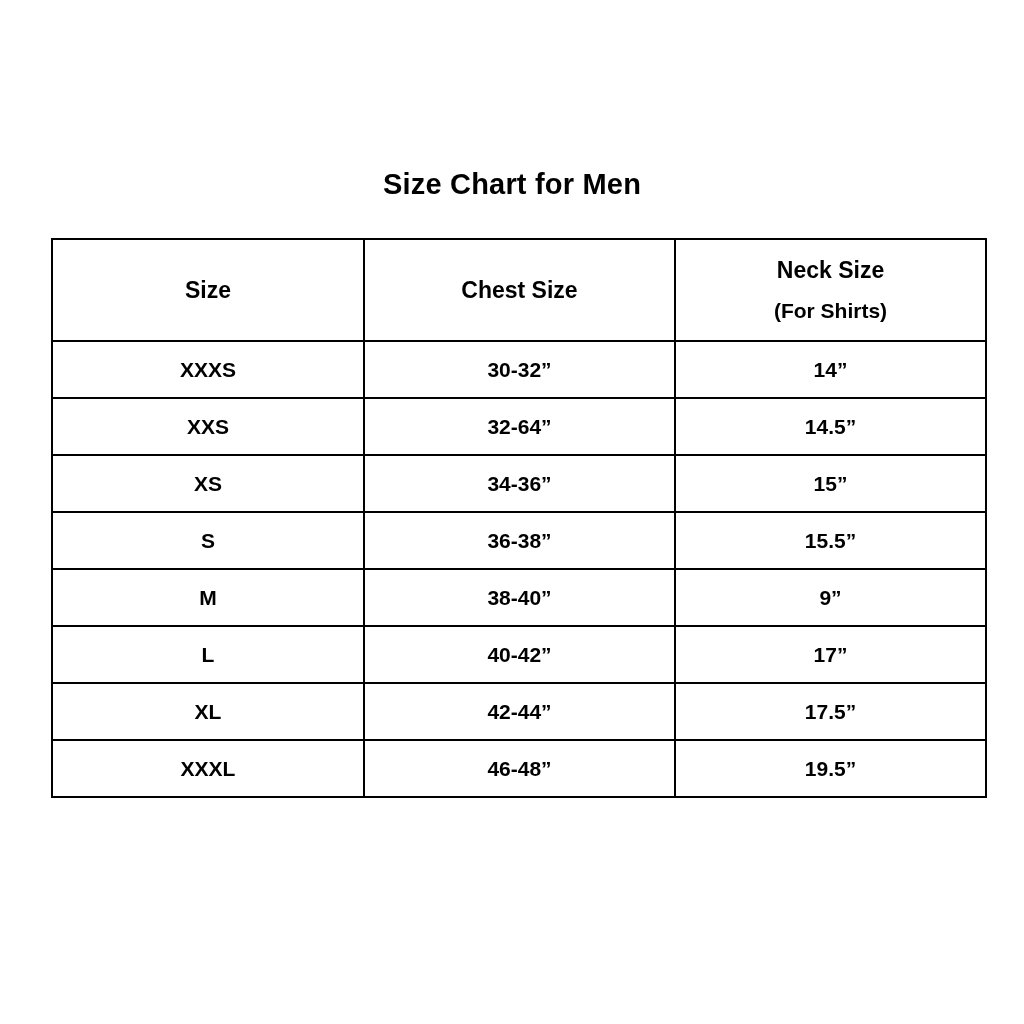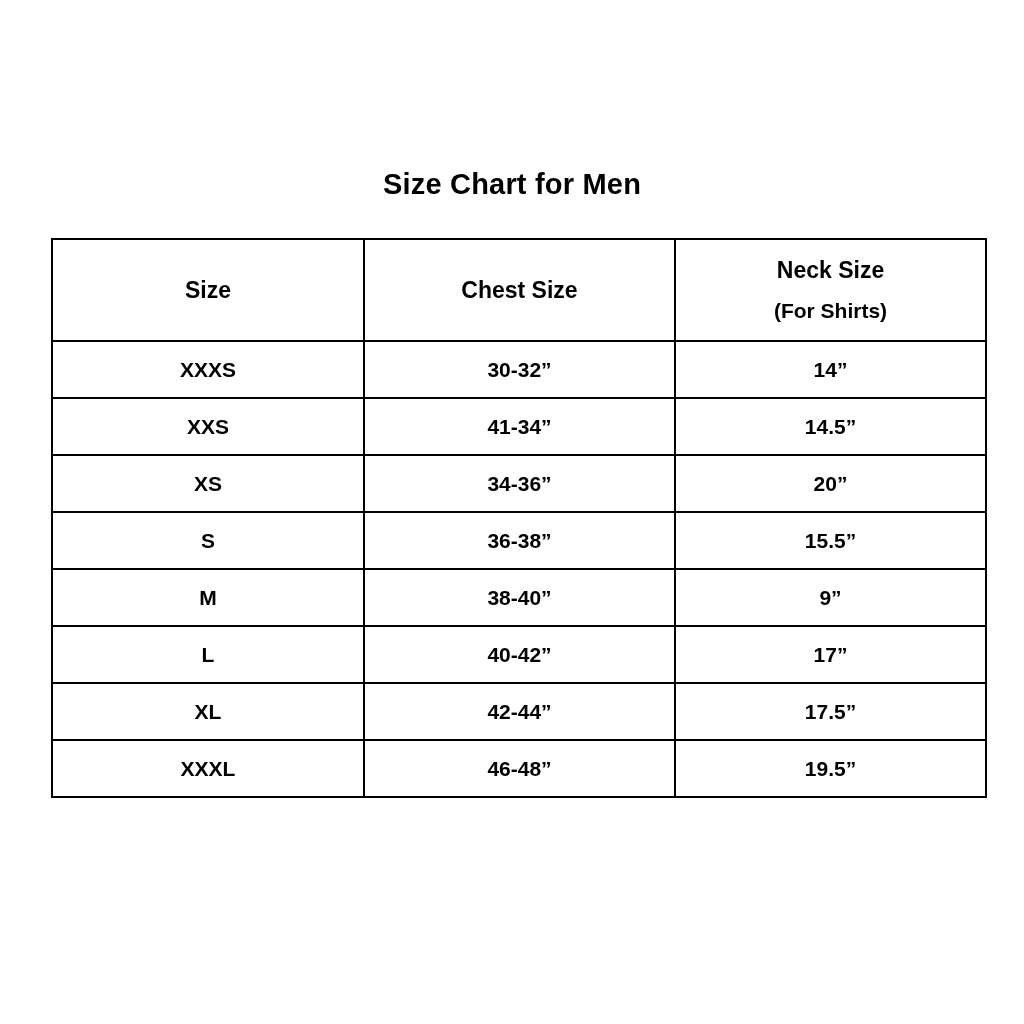--- a/index.html
+++ b/index.html
@@ -94,27 +94,27 @@
         </tr>
       </thead>
       <tbody>
         <tr>
           <td class="col-size">XXXS</td>
           <td class="col-chest">30-32”</td>
           <td class="col-neck">14”</td>
         </tr>
         <tr>
           <td class="col-size">XXS</td>
-          <td class="col-chest">41-34”</td>
+          <td class="col-chest">32-64”</td>
           <td class="col-neck">14.5”</td>
         </tr>
         <tr>
           <td class="col-size">XS</td>
           <td class="col-chest">34-36”</td>
-          <td class="col-neck">20”</td>
+          <td class="col-neck">15”</td>
         </tr>
         <tr>
           <td class="col-size">S</td>
           <td class="col-chest">36-38”</td>
           <td class="col-neck">15.5”</td>
         </tr>
         <tr>
           <td class="col-size">M</td>
           <td class="col-chest">38-40”</td>
           <td class="col-neck">9”</td>

